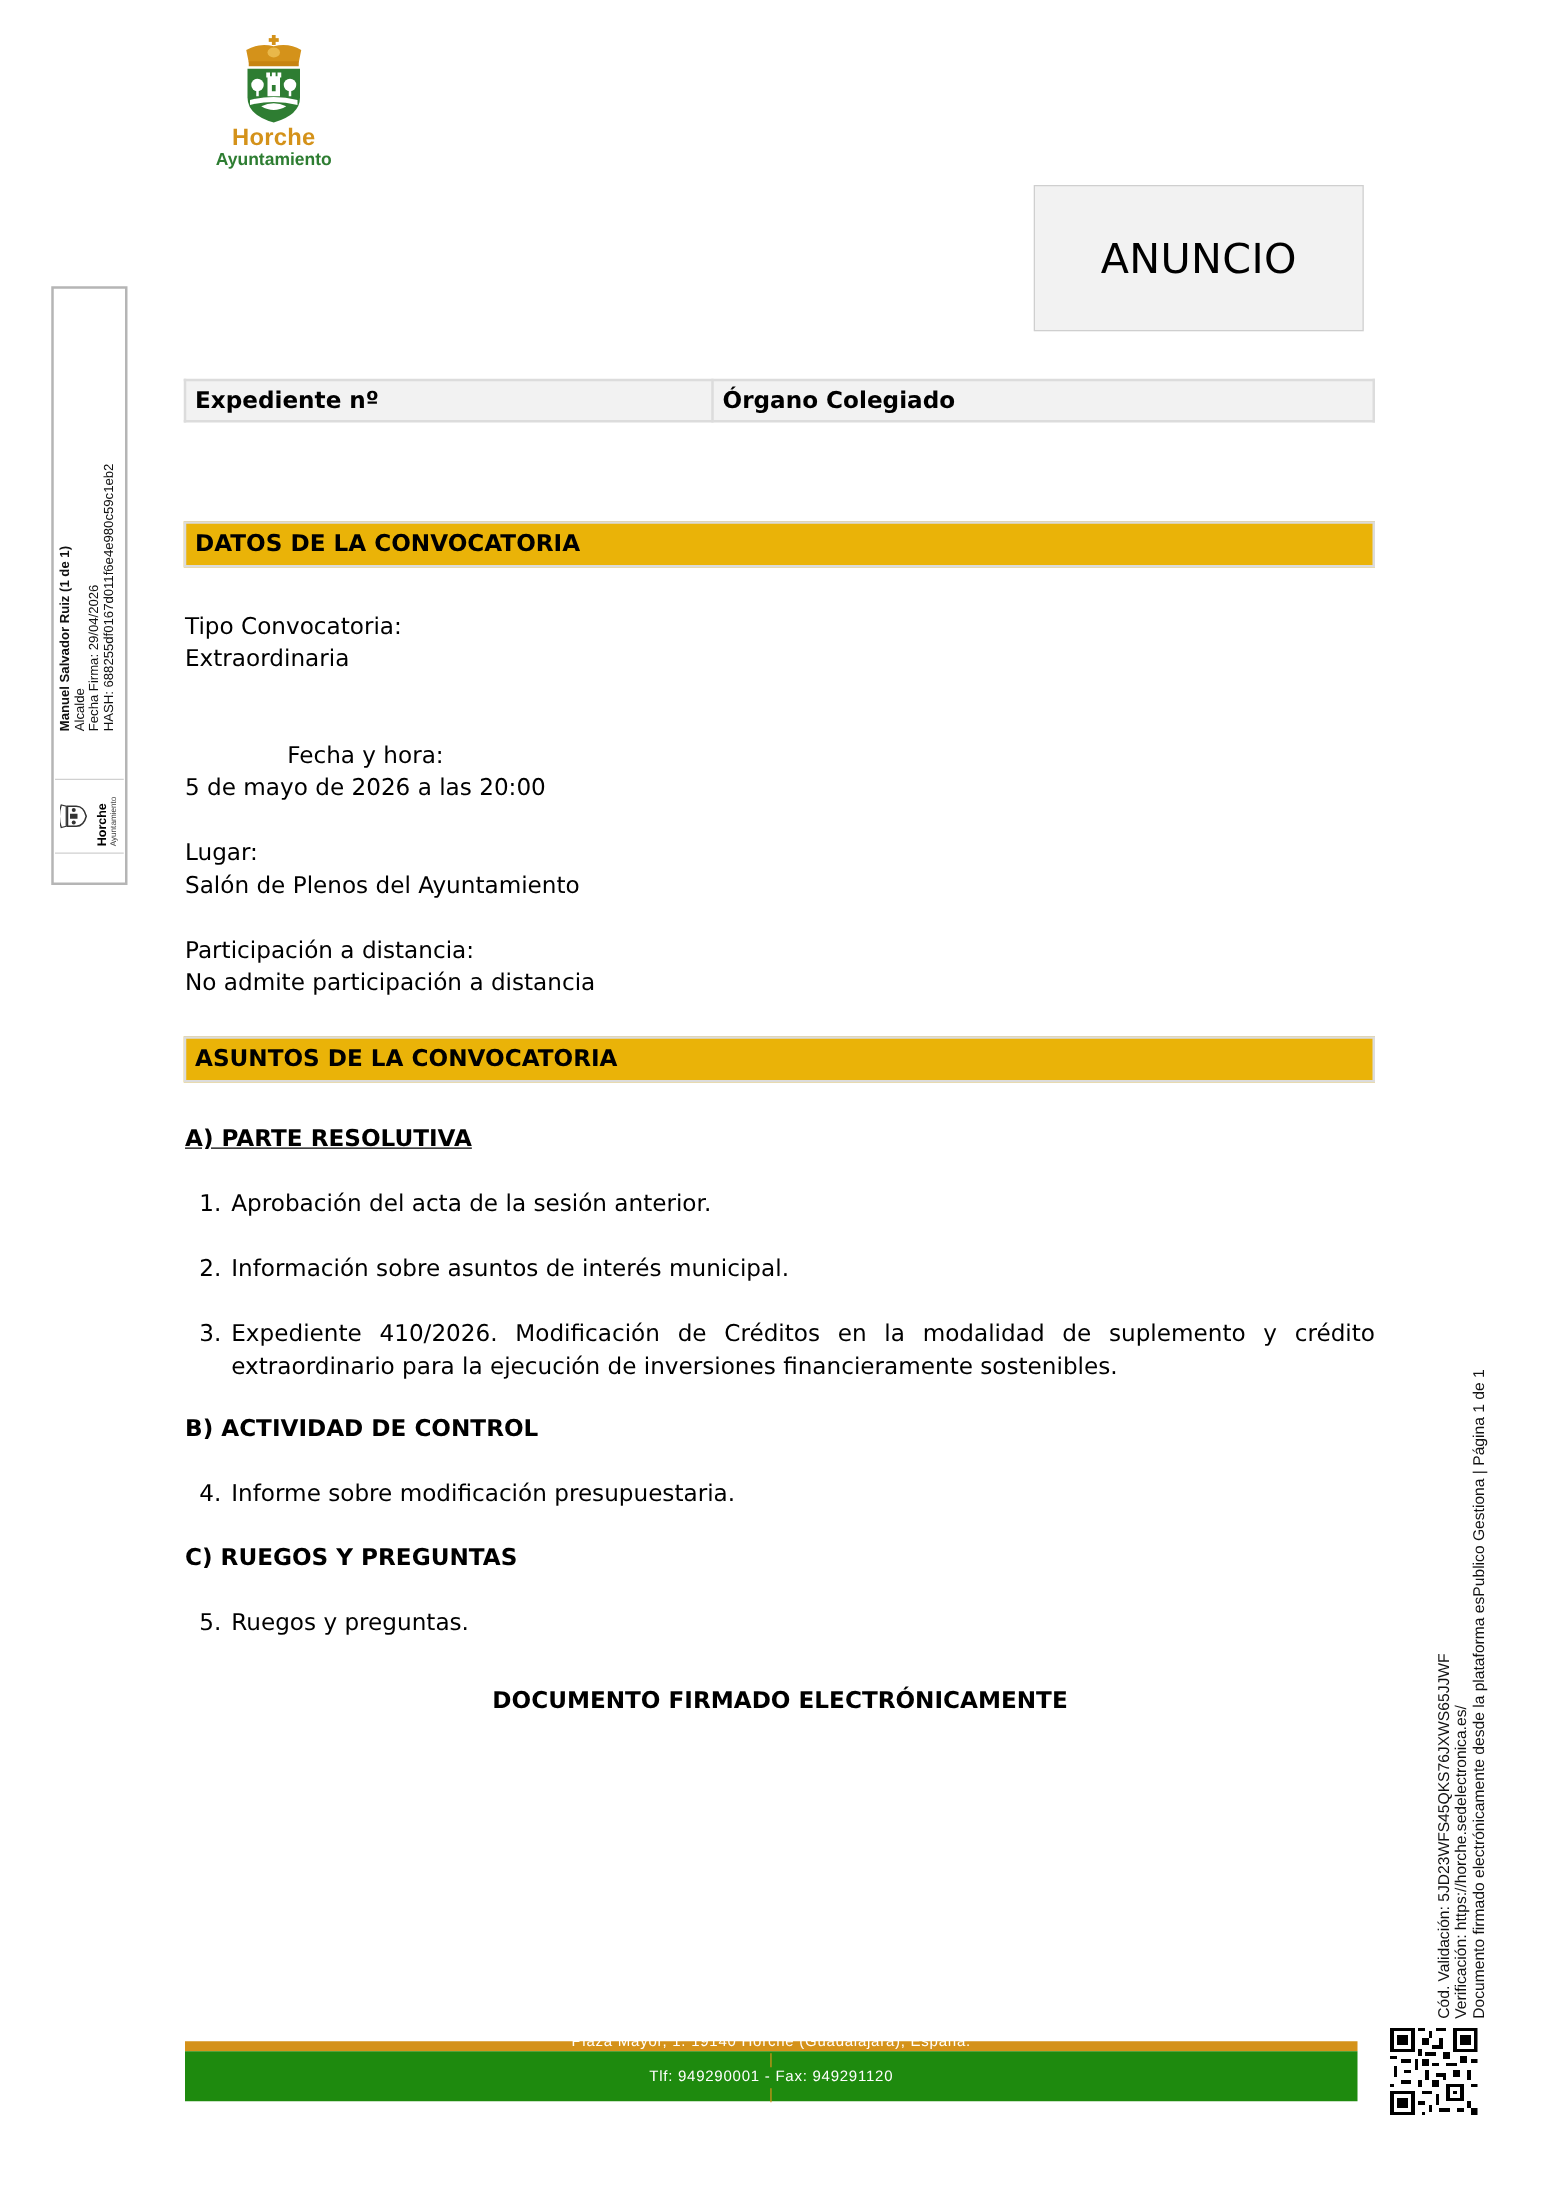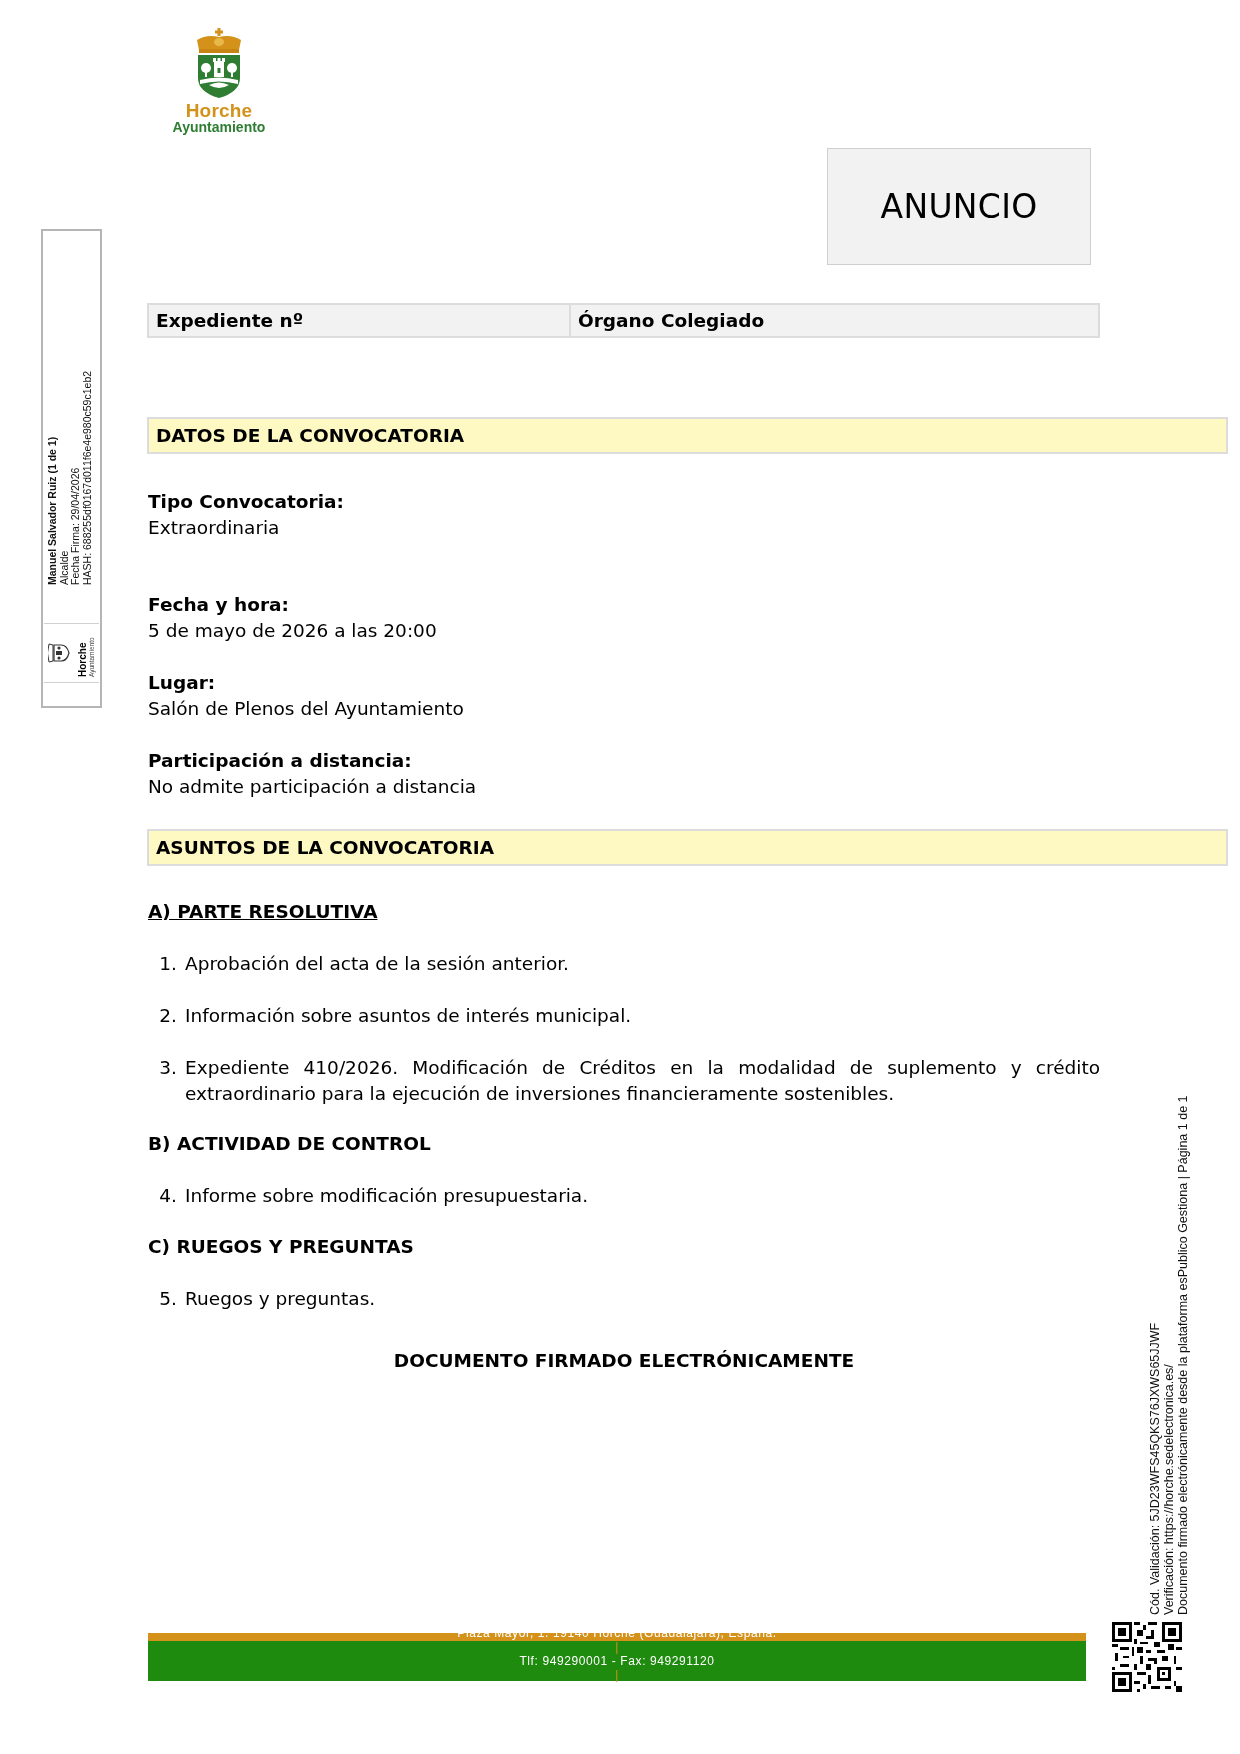--- a/index.html
+++ b/index.html
@@ -20,28 +20,28 @@
              border: 1px solid #cfcfcf; box-sizing: border-box; display: flex;
              align-items: center; justify-content: center; font-size: 33px; letter-spacing: 0.3px; }
 
   
   .tbl { left: 147px; width: 953px; border-collapse: collapse; }
   .tbl td { border: 2px solid #dcdcdc; padding: 0 7px; font-size: 18.5px; height: 33px; box-sizing: border-box; }
   .tbl tr.head td { background: #f2f2f2; font-weight: bold; }
   #exp-table { top: 303px; }
   #exp-table td.c1 { width: 422px; }
 
-  .section-bar { left: 147px; width: 1081px; height: 37px; background: #fef9c3;
+  .section-bar { left: 147px; width: 953px; height: 37px; background: #eab308;
                  border: 2px solid #dcdcdc; box-sizing: border-box; font-weight: bold;
                  font-size: 18.5px; padding-left: 7px; display: flex; align-items: center; }
   #datos-bar { top: 417px; }
   #asuntos-bar { top: 829px; }
 
   .txt { left: 148px; font-size: 18.5px; line-height: 26px; white-space: nowrap; }
-  .lbl { font-weight: bold; }
+  .lbl { font-weight: normal; }
 
   .sect-h { left: 148px; font-size: 18.5px; font-weight: bold; }
   .item { left: 148px; width: 952px; font-size: 18.5px; line-height: 26px; display: flex; }
   .item .num { width: 37px; text-align: right; padding-right: 8px; box-sizing: border-box; flex: none; }
   .item .body { flex: 1; text-align: justify; }
 
   #firmado { left: 148px; width: 952px; top: 1350px; text-align: center; font-weight: bold; font-size: 18.5px; }
 
   
   #stamp { left: 41px; top: 229px; width: 61px; height: 479px; border: 2px solid #b5b5b5; box-sizing: border-box; background: #fff; }
@@ -108,21 +108,21 @@
   </tr>
 </tbody>
   </table>
 
 <div id="datos-bar" class="abs section-bar">DATOS DE LA CONVOCATORIA</div>
 
 <div class="abs txt" style="top:489px;">
   <div class="lbl">Tipo Convocatoria:</div>
   <div>Extraordinaria</div>
 </div>
-<div class="abs txt" style="top:592px;">
+<div class="abs txt" style="top:592px;text-align:center;">
   <div class="lbl">Fecha y hora:</div>
   <div>5 de mayo de 2026 a las 20:00</div>
 </div>
 <div class="abs txt" style="top:670px;">
   <div class="lbl">Lugar:</div>
   <div>Salón de Plenos del Ayuntamiento</div>
 </div>
 <div class="abs txt" style="top:748px;">
   <div class="lbl">Participación a distancia:</div>
   <div>No admite participación a distancia</div>

